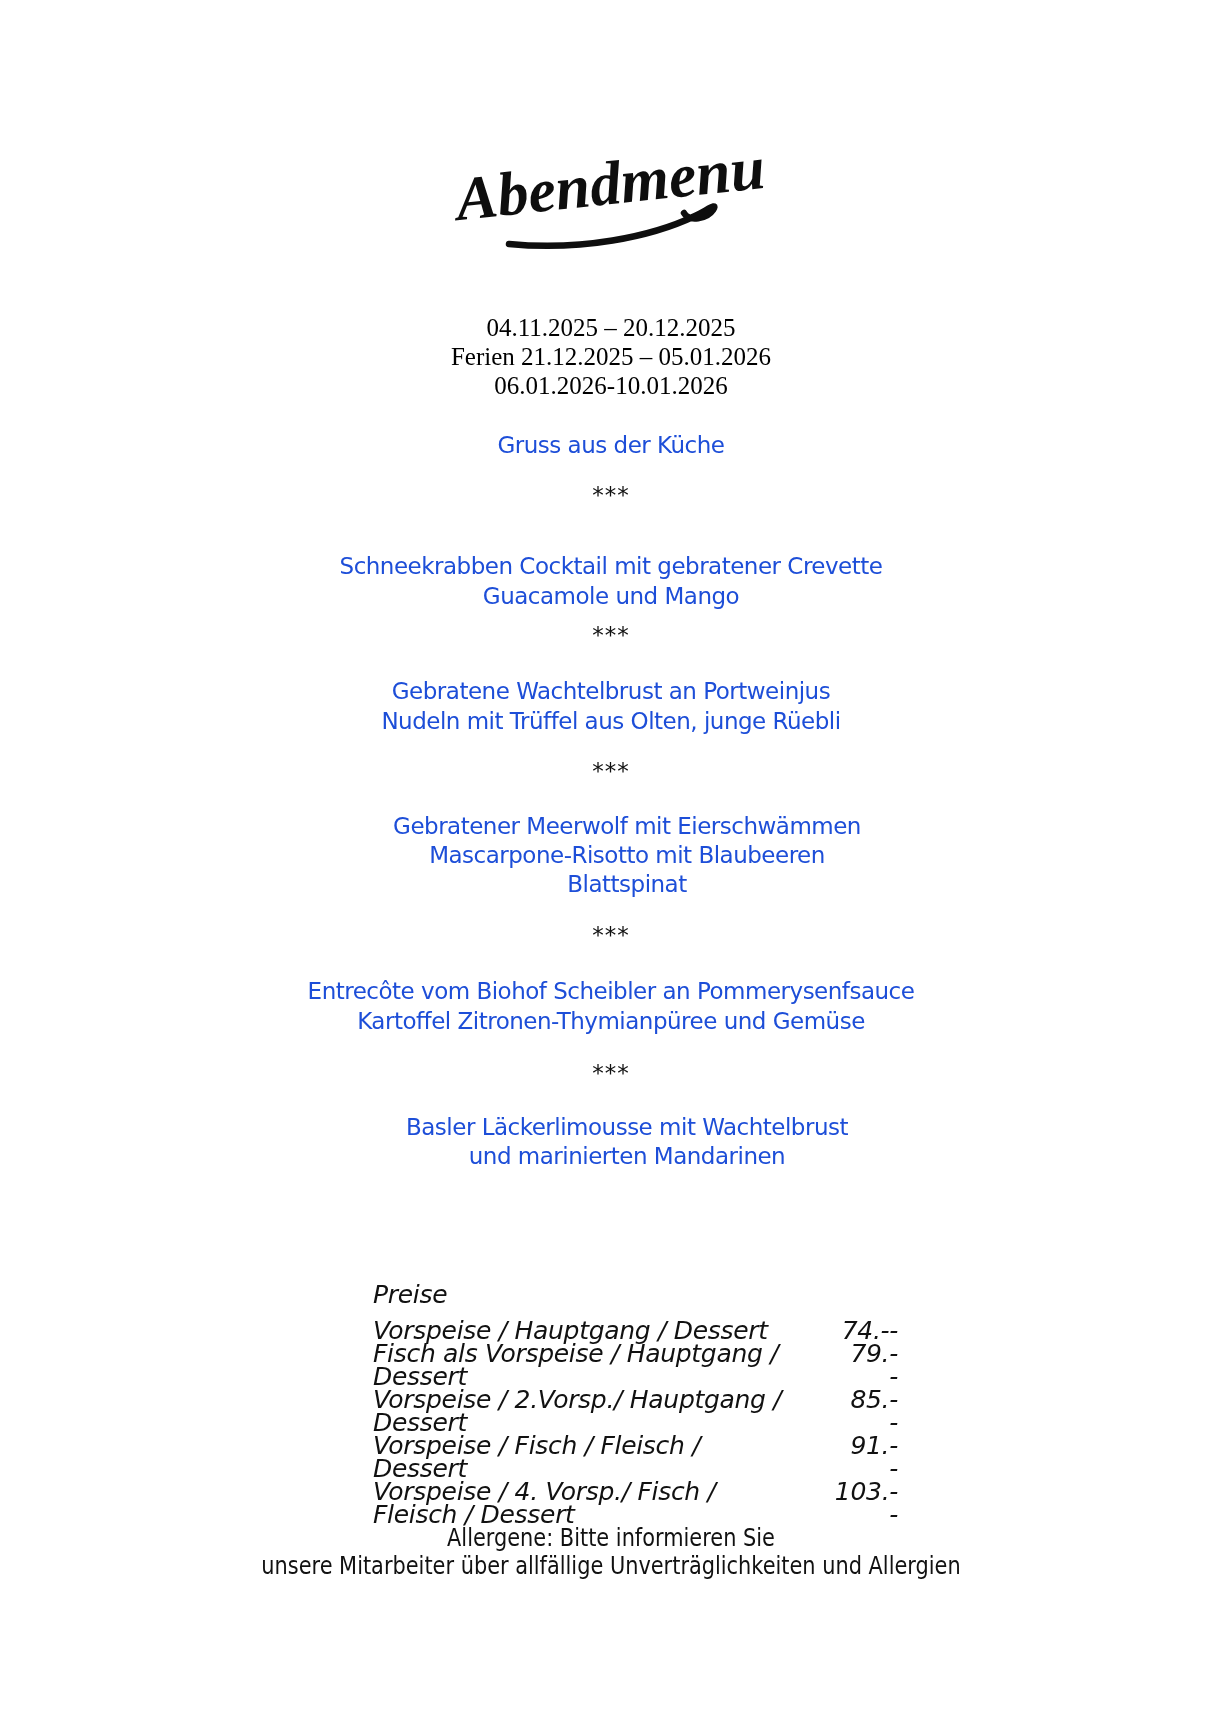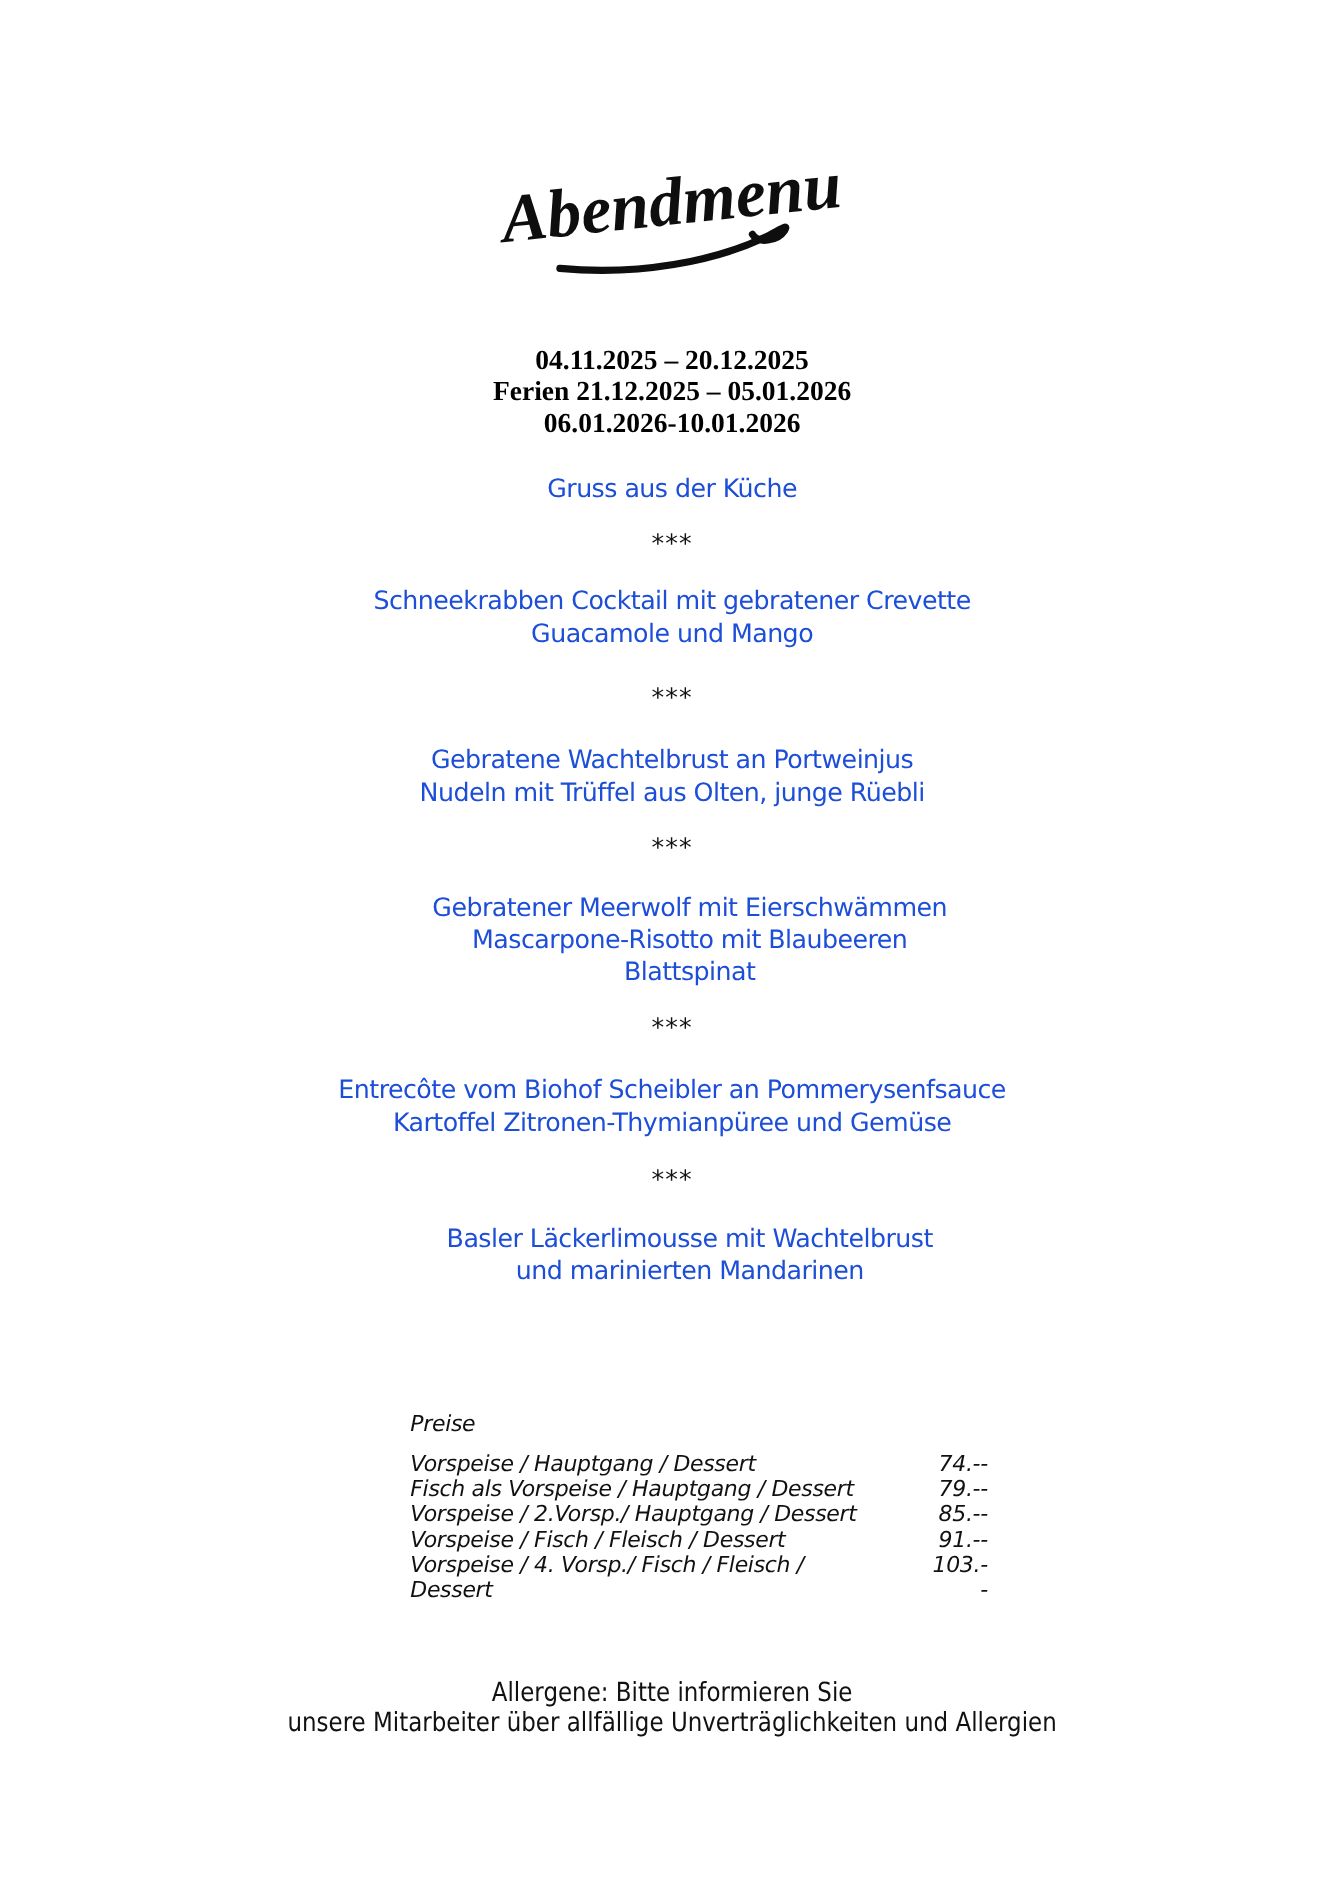--- a/index.html
+++ b/index.html
@@ -33,21 +33,21 @@
   }
   .logo-text {
     font-family: "Liberation Serif", serif;
     font-style: italic;
     font-weight: bold;
   }
   
   .dates {
     top: 313px;
     font-family: "Liberation Serif", serif;
-    font-weight: bold;
+    font-weight: normal;
     font-size: 25px;
     line-height: 29px;
     color: #000;
   }
   
   .body-text {
     font-size: 23px;
     letter-spacing: -0.5px;
     line-height: 30px;
     color: #1d4ed8;
@@ -60,21 +60,21 @@
     color: #111;
   }
   
   .prices {
     position: absolute;
     top: 1283px;
     left: 373px;
     width: 525px;
     text-align: left;
     font-style: italic;
-    font-size: 20px;
+    font-size: 25px;
     letter-spacing: -0.3px;
     line-height: 23px;
     color: #111;
   }
   .prices-heading {
     margin-bottom: 13px;
   }
   .price-row {
     display: flex;
     justify-content: space-between;
@@ -110,21 +110,21 @@
     <div>Ferien 21.12.2025 – 05.01.2026</div>
     <div>06.01.2026-10.01.2026</div>
   </div>
 
   <div class="abs body-text" style="top:430px">
     <div>Gruss aus der Küche</div>
   </div>
 
   <div class="abs sep" style="top:480px">***</div>
 
-  <div class="abs body-text" style="top:532px">
+  <div class="abs body-text" style="top:551px">
     <div>Schneekrabben Cocktail mit gebratener Crevette</div>
     <div>Guacamole und Mango</div>
   </div>
 
   <div class="abs sep" style="top:620px">***</div>
 
   <div class="abs body-text" style="top:676px">
     <div>Gebratene Wachtelbrust an Portweinjus</div>
     <div>Nudeln mit Trüffel aus Olten, junge Rüebli</div>
   </div>

